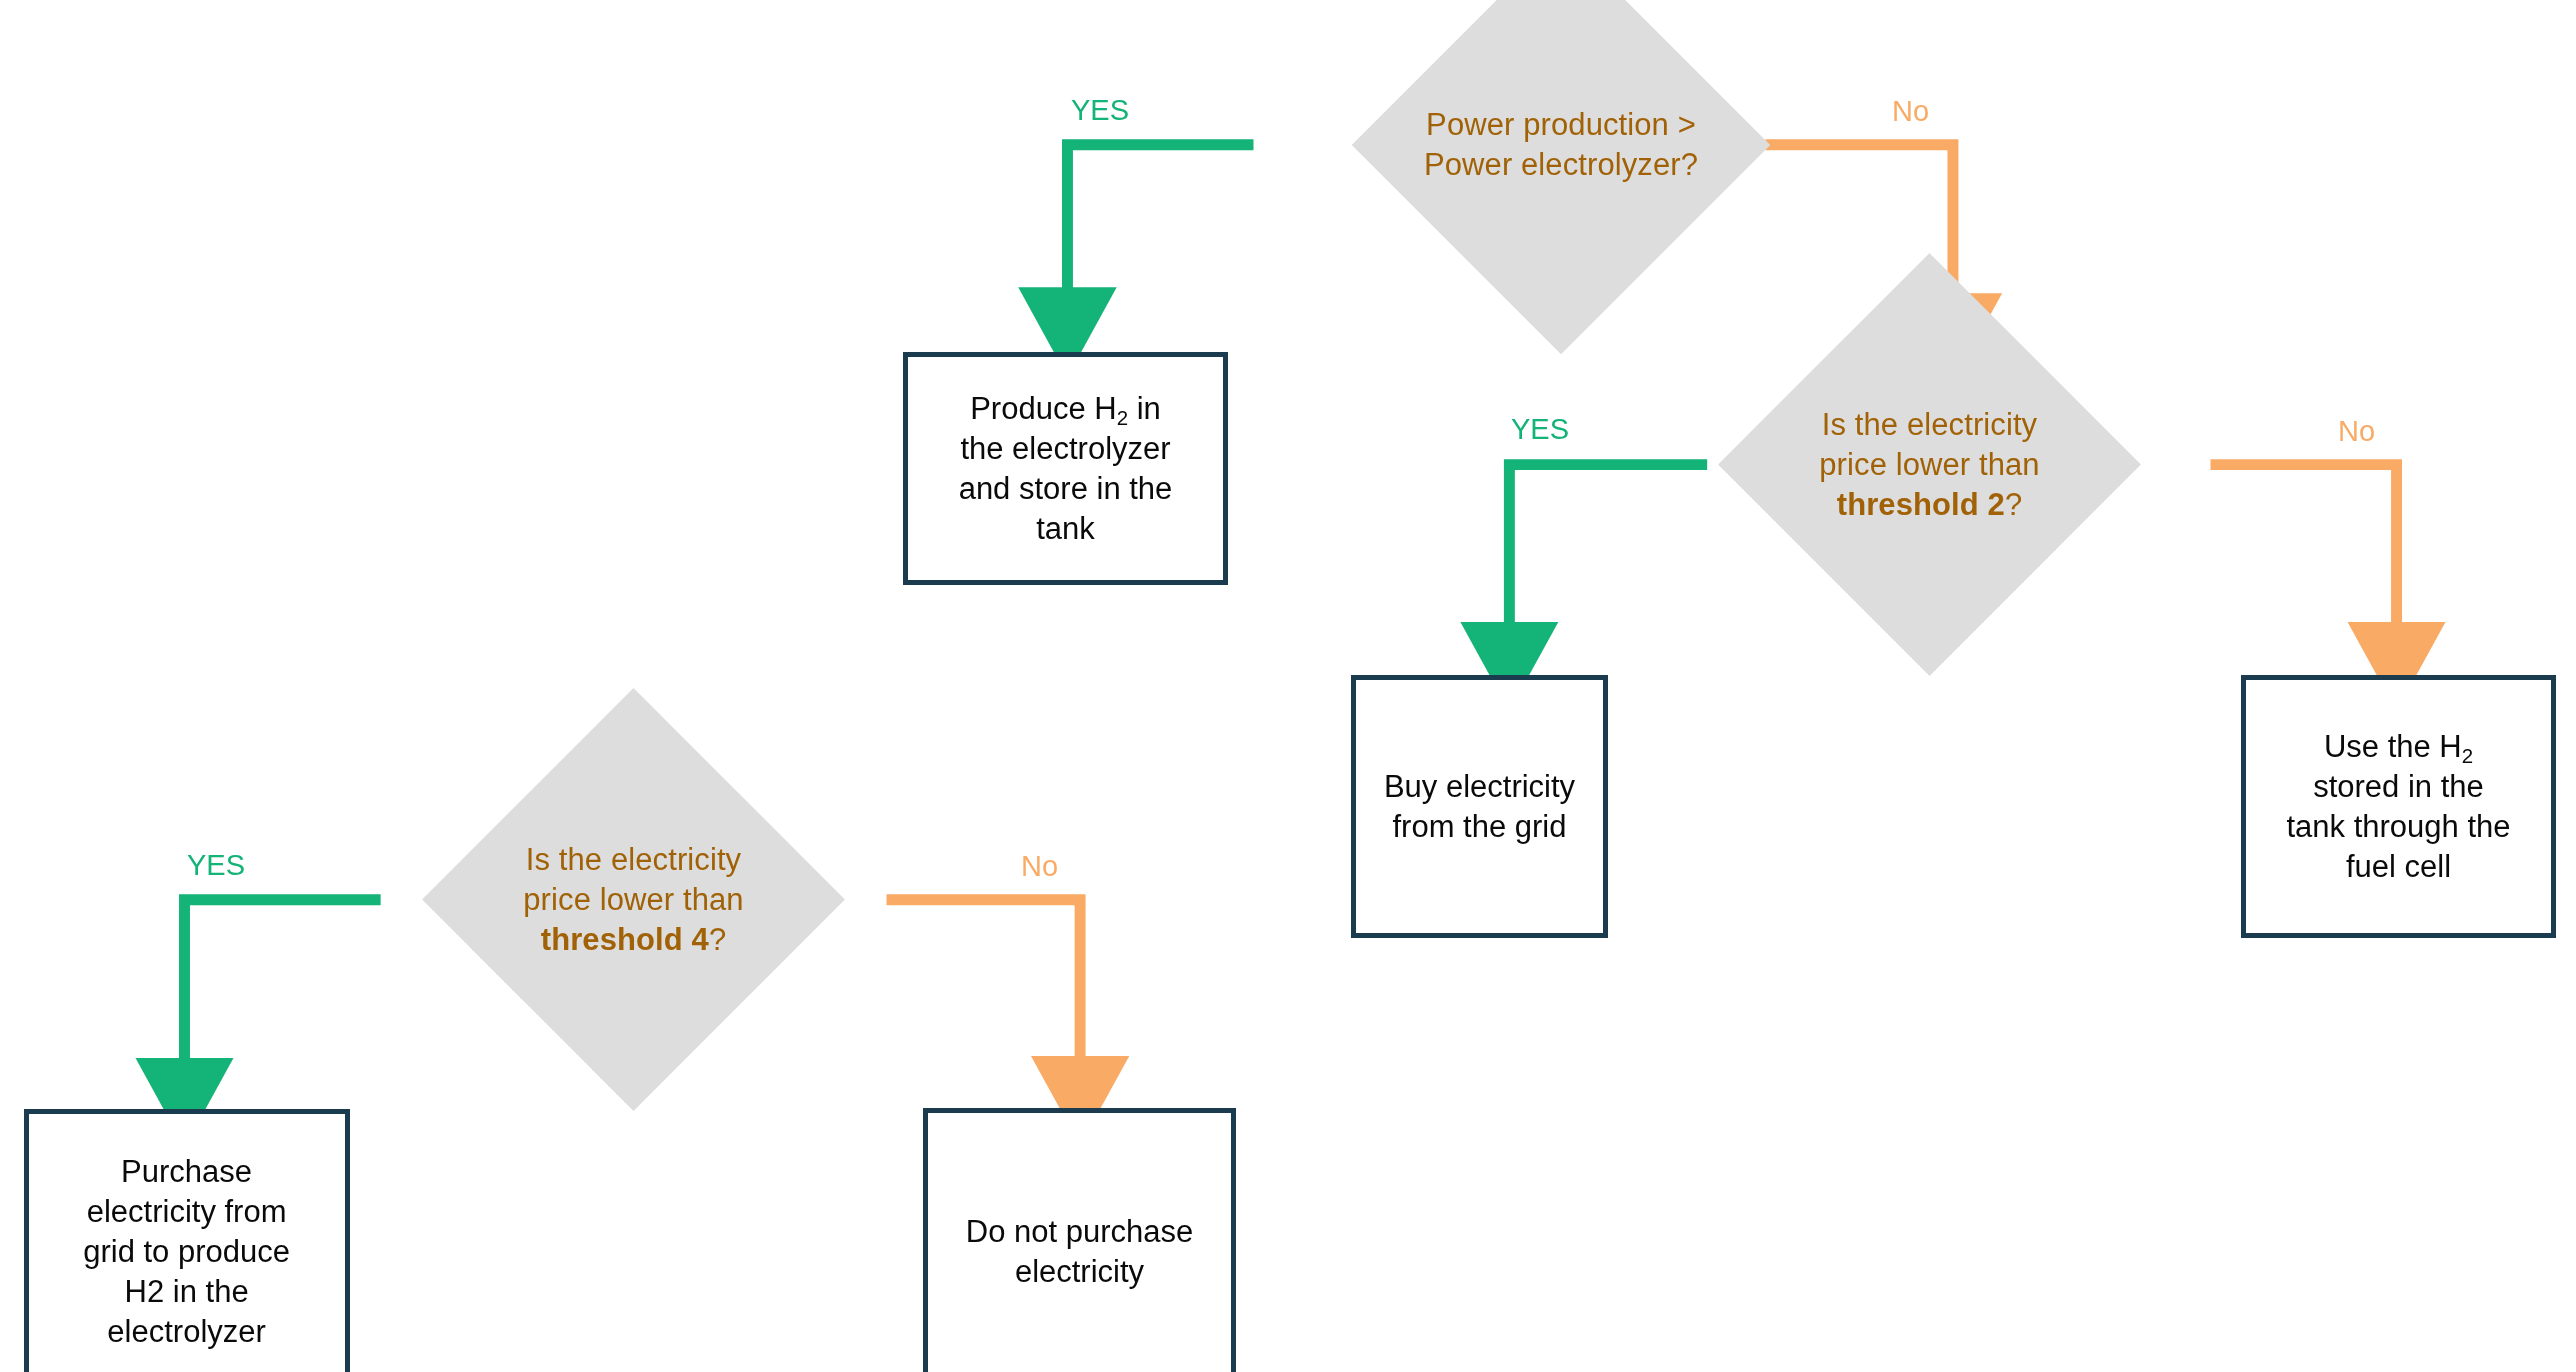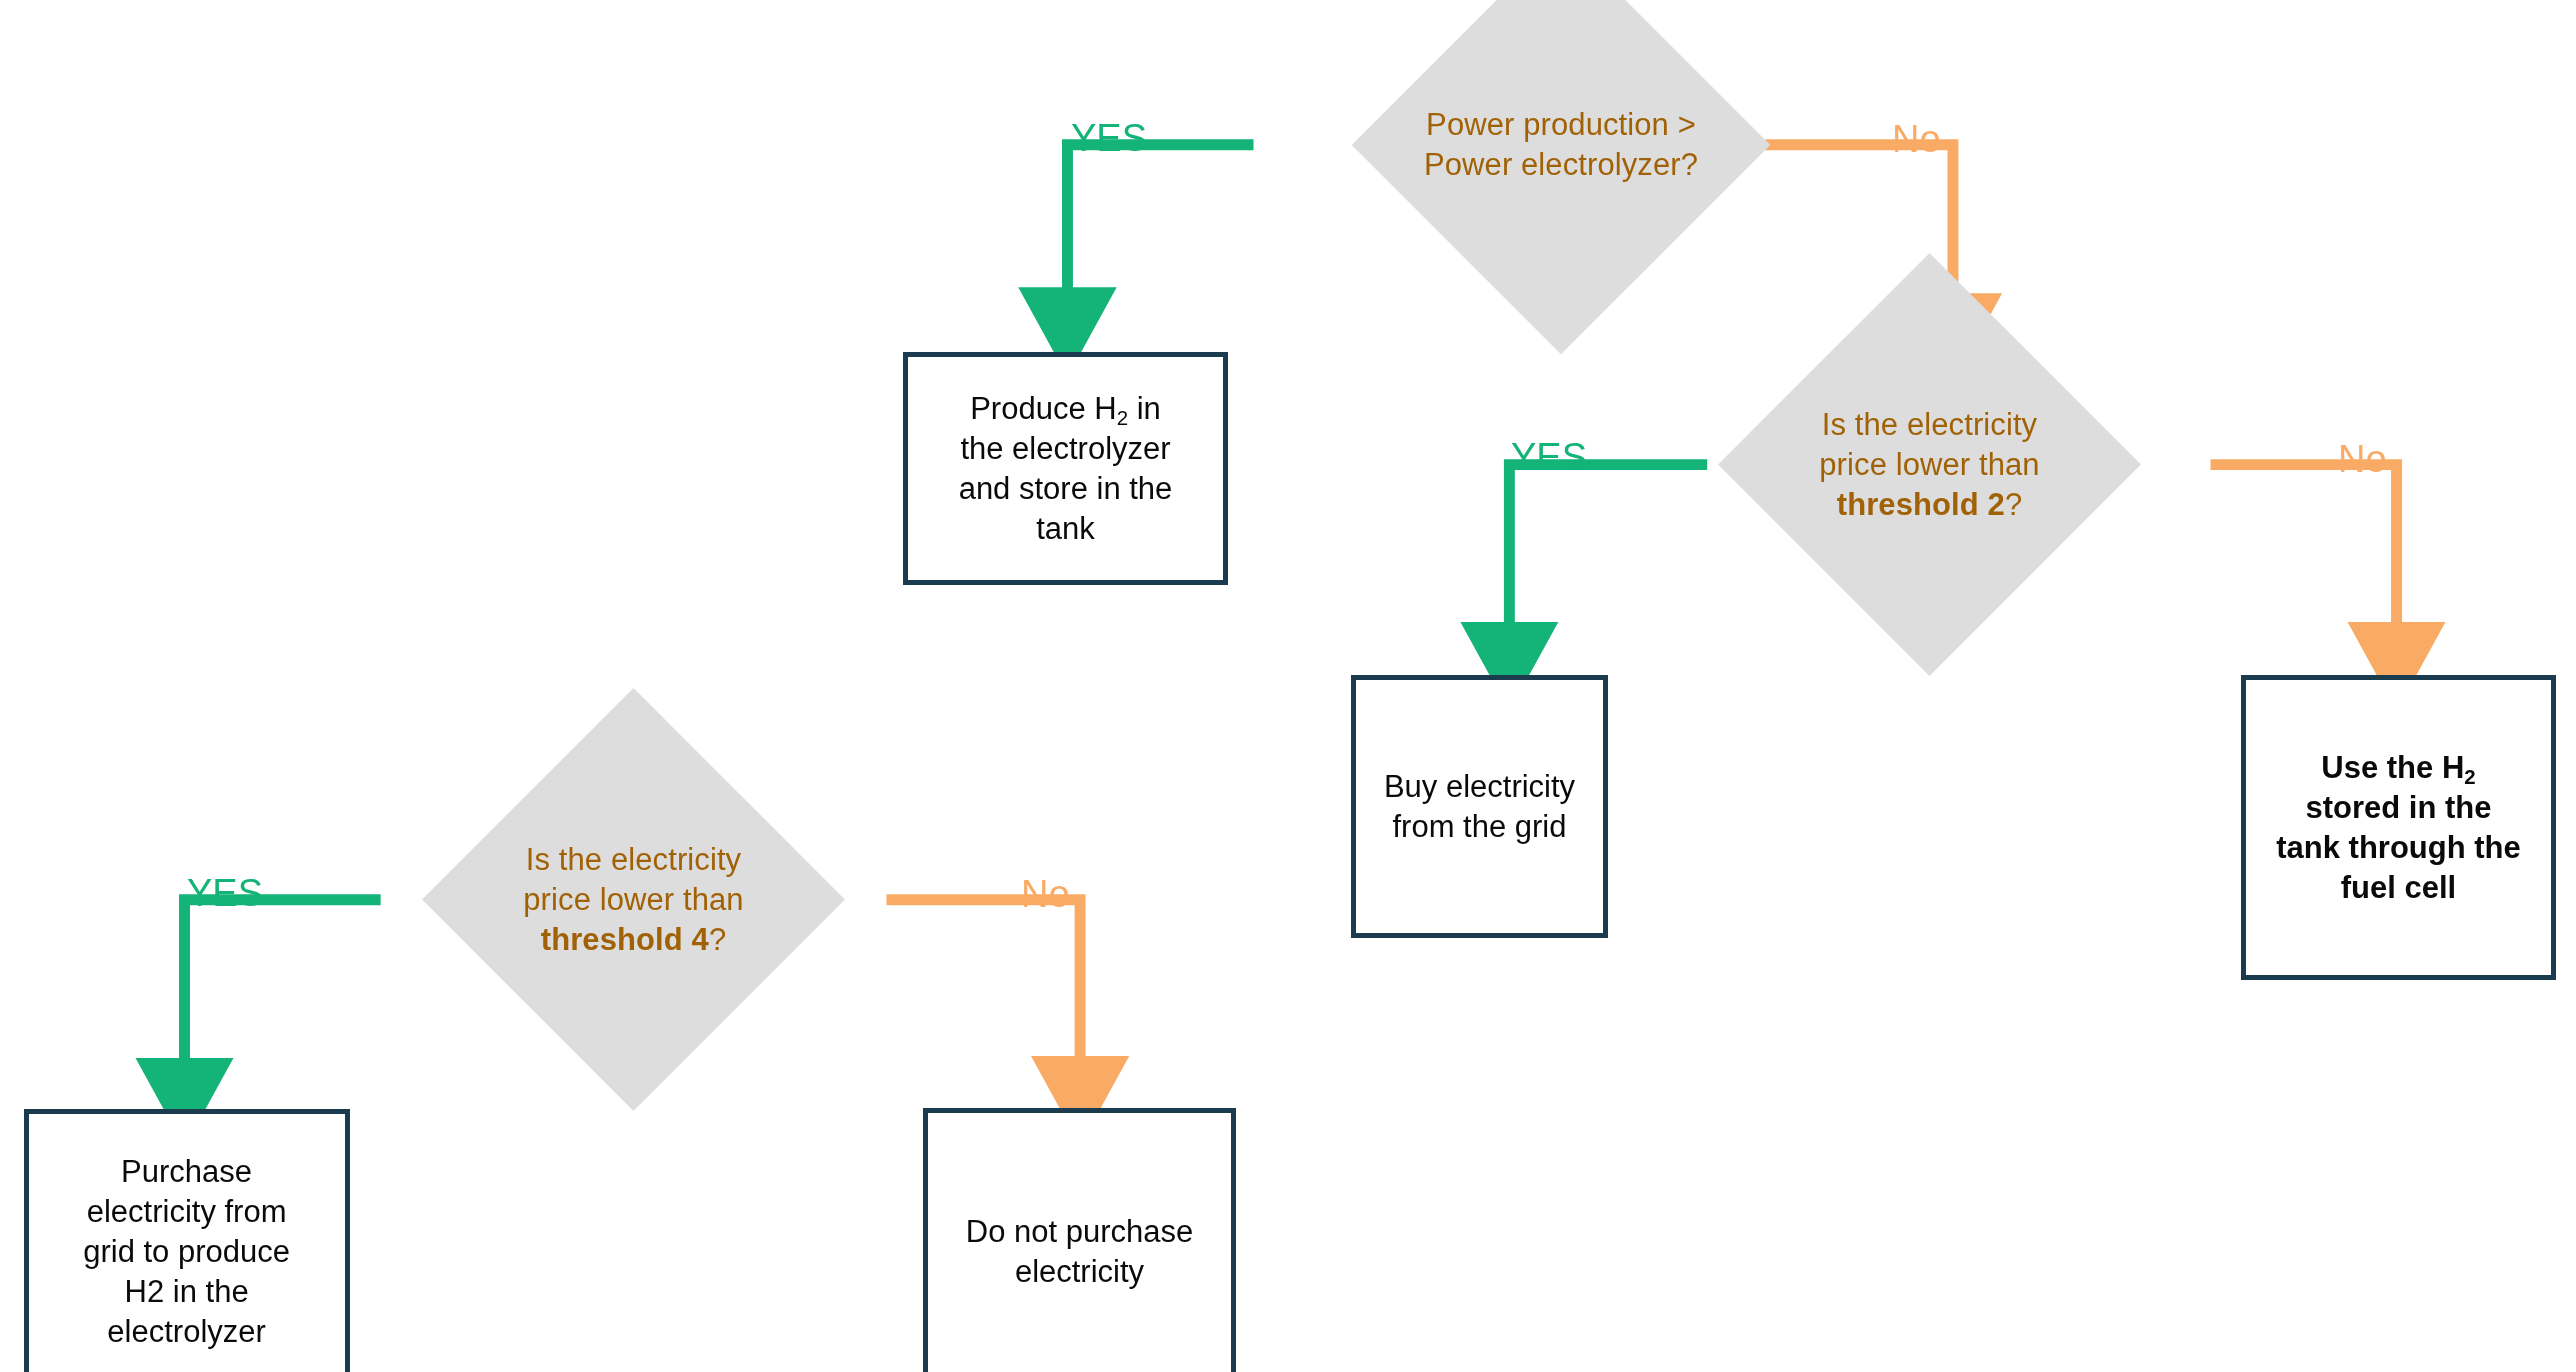--- a/index.html
+++ b/index.html
@@ -41,24 +41,23 @@
     font-size:31px;
     line-height:40px;
     margin-top:25px;
   }
   .pbox .inner{padding:0 11.8px;}
   sub{font-size:0.66em;vertical-align:-0.28em;line-height:0;}
 
   
   .elabel{
     position:absolute;
-    font-size:38px;
+    font-size:29px;
     line-height:34px;
     white-space:nowrap;
-    margin-top:28px;
   }
   .elabel.yes{color:#14b377;}
   .elabel.no{color:#f9ab65;}
 </style>
 </head>
 <body>
 
 <div id="canvas">
 
   <svg class="edges" viewBox="0 0 3060 1630">
@@ -122,21 +121,21 @@
     </div>
   </div>
 
   <div class="pbox" style="left:1351px;top:650px;width:257px;height:263px;">
     <div class="inner">
       <span>Buy electricity</span><br>
       <span>from the grid</span>
     </div>
   </div>
 
-  <div class="pbox" style="left:2241px;top:650px;width:315px;height:305px;font-weight:bold;">
+  <div class="pbox" style="left:2241px;top:650px;width:315px;height:263px;">
     <div class="inner">
       Use the H<sub>2</sub><br>stored in the<br>tank through the<br>fuel cell
     </div>
   </div>
 
   <div class="pbox" style="left:23.6px;top:1084px;width:326px;height:286px;">
     <div class="inner">
       <span>Purchase</span><br>
       <span>electricity from</span><br>
       <span>grid to produce</span><br>

